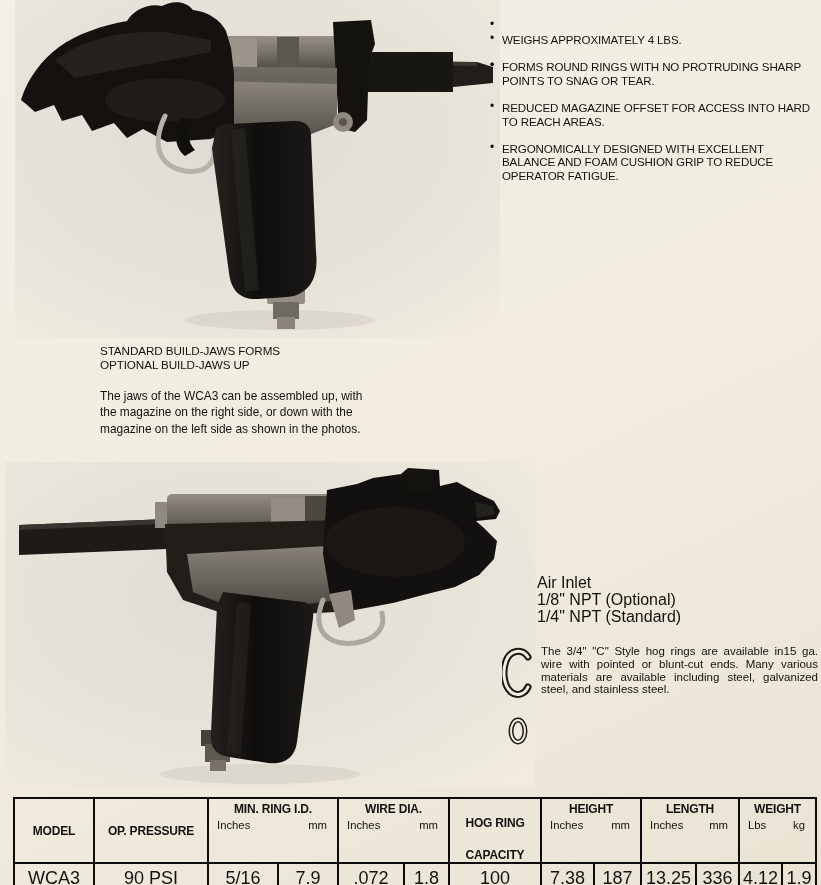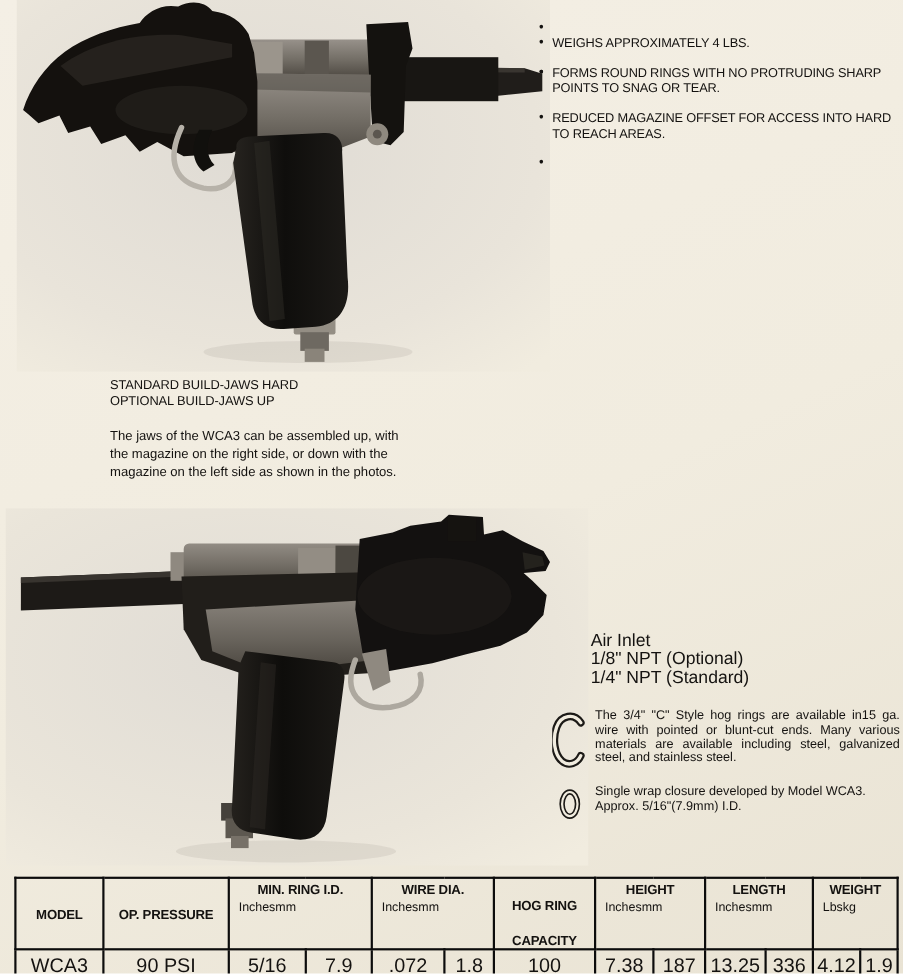--- a/index.html
+++ b/index.html
@@ -28,21 +28,21 @@
   .o-note .glyph{flex:0 0 auto;margin:3px 13px 0 0}
   .o-note .txt{width:278px;font-size:11.5px;line-height:13px}
 
   .spec{left:13px;top:797px}
   table{border-collapse:collapse;table-layout:fixed;width:802px;background:transparent}
   th,td{border:2px solid #0c0c0c;padding:0;text-align:center;overflow:hidden}
   th{height:38px;font-size:12px;font-weight:bold;letter-spacing:-0.2px;vertical-align:middle}
   th.grp{vertical-align:top}
   .gt{line-height:13.5px;margin-top:18px}
   th.grp .gt{margin-top:4px}
-  th .units{display:flex;font-weight:normal;
+  th .units{display:flex;justify-content:space-between;font-weight:normal;
     font-size:11.3px;padding:2px 10px 0 8px;line-height:12px;letter-spacing:0}
   td{height:28px;font-size:18px;font-weight:normal;vertical-align:middle}
 </style>
 </head>
 <body>
 
 <svg class="abs photo1" width="485" height="338" viewBox="0 0 485 338" aria-hidden="true">
   <defs>
     <radialGradient id="g1bg" cx="45%" cy="40%" r="78%">
       <stop offset="0%" stop-color="#dfdbd4"></stop>
@@ -140,25 +140,25 @@
   <path d="M218 130 L298 140 C306 141 309 148 308 156 L292 280 C290 296 279 303 263 301 L224 295 C210 293 204 284 206 270 L212 144 Z" fill="url(#g2grip)"></path>
   <path d="M232 140 L246 142 L236 292 L222 290 Z" fill="#2e2b26" opacity="0.45"></path>
 </svg>
 
 <ul class="abs features">
   <li class="fi"><span class="dot">•</span></li>
   <li class="fi"><span class="dot">•</span><span>WEIGHS APPROXIMATELY 4 LBS.</span></li>
   <li class="fi"><span class="dot">•</span></li>
   <li class="fi"><span class="dot">•</span><span>FORMS ROUND RINGS WITH NO PROTRUDING SHARP POINTS TO SNAG OR TEAR.</span></li>
   <li class="fi"><span class="dot">•</span><span>REDUCED MAGAZINE OFFSET FOR ACCESS INTO HARD TO REACH AREAS.</span></li>
-  <li class="fi"><span class="dot">•</span></li>
+  <li class="fi"><span class="dot">•</span><span>ERGONOMICALLY DESIGNED WITH EXCELLENT BALANCE AND FOAM CUSHION GRIP TO REDUCE OPERATOR FATIGUE.</span></li>
 </ul>
 
 <div class="abs build-caption">
-  <div>STANDARD BUILD-JAWS HARD</div>
+  <div>STANDARD BUILD-JAWS FORMS</div>
   <div>OPTIONAL BUILD-JAWS UP</div>
 </div>
 <div class="abs jaws-par">The jaws of the WCA3 can be assembled up, with the magazine on the right side, or down with the magazine on the left side as shown in the photos.</div>
 
 <div class="abs air-inlet">
   <div>Air Inlet</div>
   <div>1/8" NPT (Optional)</div>
   <div>1/4" NPT (Standard)</div>
 </div>
 
@@ -168,21 +168,20 @@
     <path d="M26 12 C20 3 8 5 4 16 C0 27 2 41 9 47 C15 52 23 49 26 42" fill="none" stroke="#f1ecdf" stroke-width="3" stroke-linecap="round"></path>
   </svg>
   <div class="txt">The 3/4" "C" Style hog rings are available in15 ga. wire with pointed or blunt-cut ends.  Many various materials are available including steel, galvanized steel, and stainless steel.</div>
 </div>
 
 <div class="abs o-note">
   <svg class="glyph" width="20" height="28" viewBox="0 0 20 28" aria-hidden="true">
     <ellipse cx="10" cy="14" rx="7" ry="11" fill="none" stroke="#1c1a17" stroke-width="5"></ellipse>
     <ellipse cx="10" cy="14" rx="7" ry="11" fill="none" stroke="#f1ecdf" stroke-width="2"></ellipse>
   </svg>
-  <div class="txt">Single wrap closure developed by Model WCA3. Approx. 5/16"(7.9mm) I.D.</div>
 </div>
 
 <div class="abs spec">
 <table>
   <colgroup>
     <col style="width:80px">
         <col style="width:114px">
     <col style="width:70px">
         <col style="width:60px">
     <col style="width:66px">

